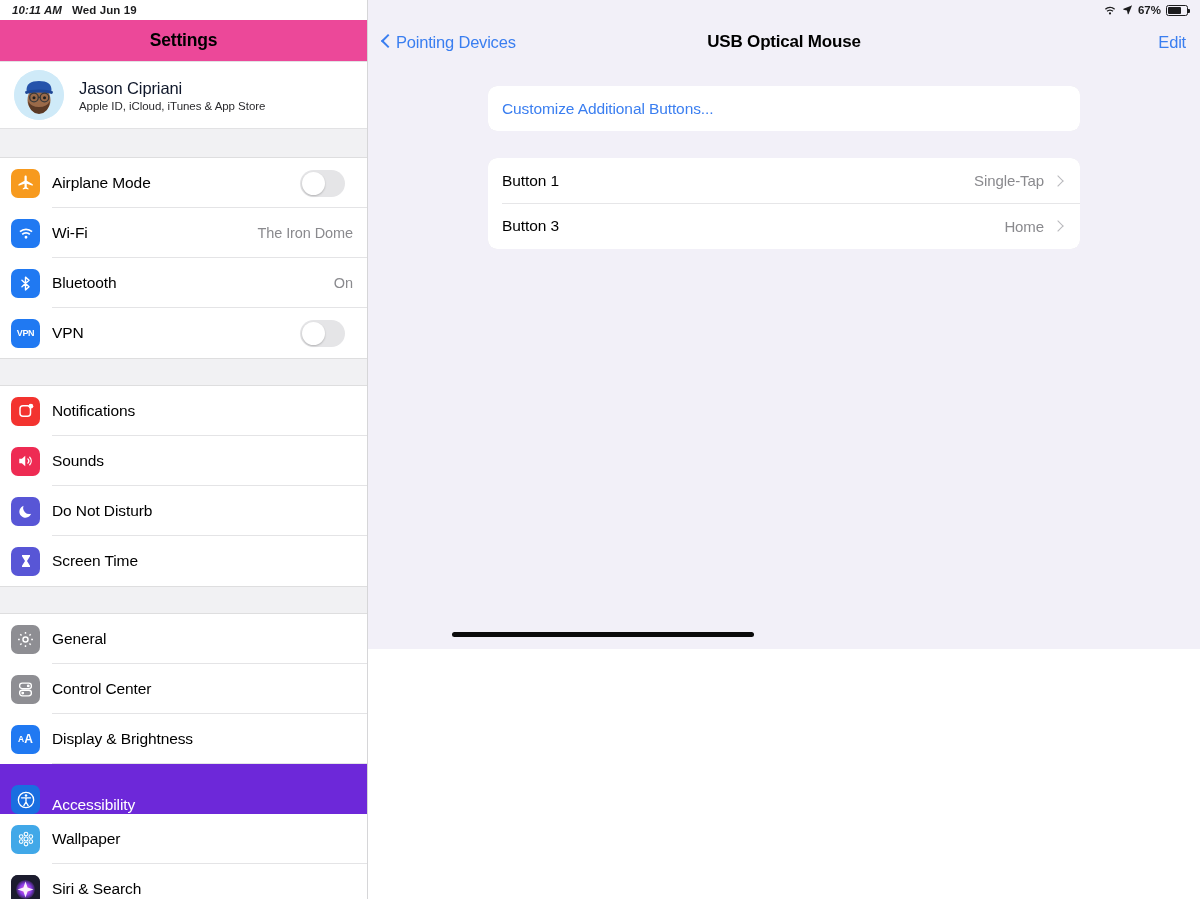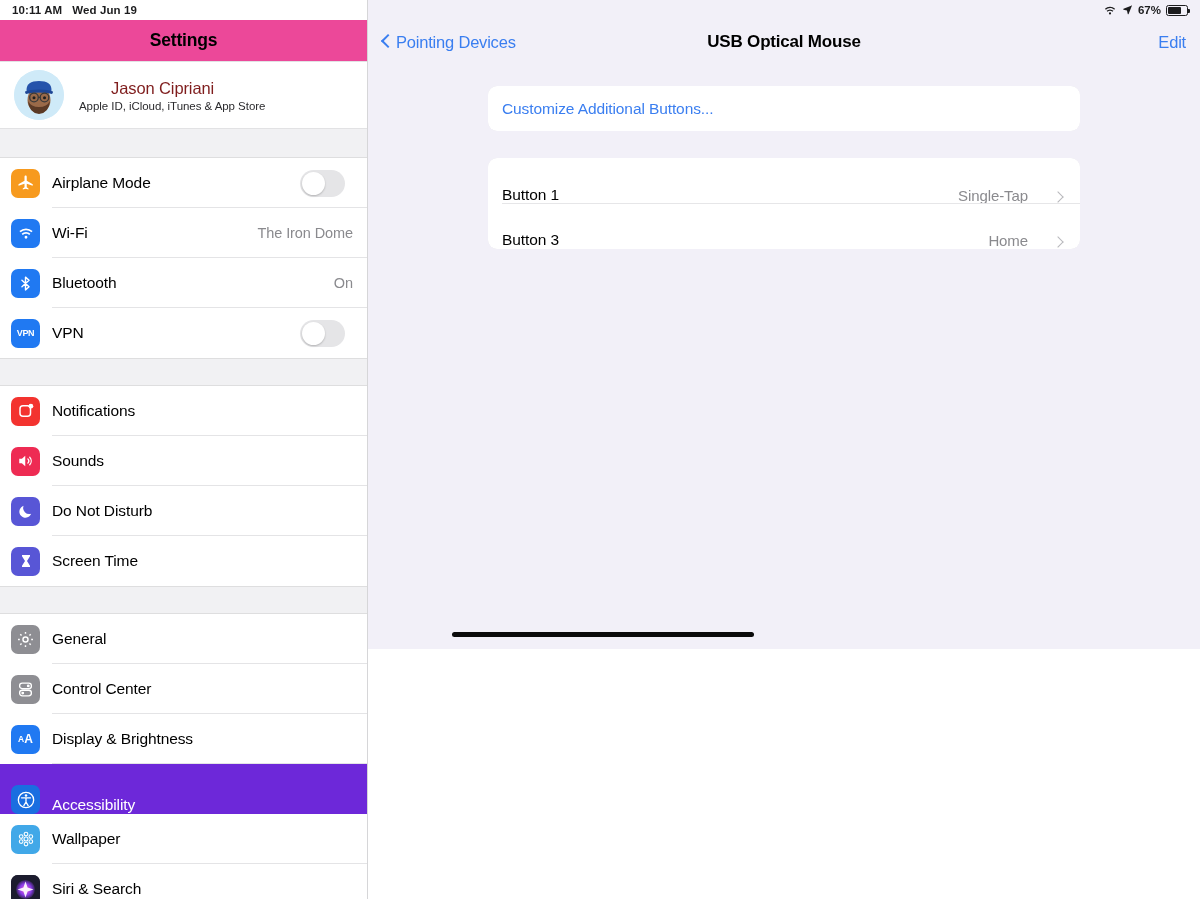--- a/index.html
+++ b/index.html
@@ -19,41 +19,41 @@
     border-right: 1px solid #d6d6d8;
     position: relative;
     overflow: hidden;
   }
   .status-bar {
     height: 20px; display: flex; align-items: center;
     padding: 0 0 0 12px; gap: 10px;
     font-size: 11.5px; font-weight: bold; color: #1c1c1e;
     letter-spacing: 0.1px;
   }
-  .status-time { font-weight: bold; }
+  .status-time { font-weight: bold; font-style: italic; }
   .status-date { font-weight: bold; }
 
   .sb-title-bar {
     height: 42px; display: flex; align-items: center; justify-content: center;
     border-bottom: 1px solid #e2e2e4; background: #ec4899;
   }
   .sb-title { font-size: 17.5px; font-weight: bold; color: #000; letter-spacing: -0.2px; }
 
   .profile-row {
     height: 67px; display: flex; align-items: center; gap: 15px;
     padding: 0 14px; background: #fff;
     border-bottom: 1px solid #e2e2e4;
   }
   .avatar {
     width: 50px; height: 50px; border-radius: 50%;
     background: #cfeaf8; position: relative; flex: 0 0 50px;
     overflow: hidden;
   }
   .profile-text { display: flex; flex-direction: column; gap: 2px; }
-  .profile-name { font-size: 16.5px; color: #7f1d1d; letter-spacing: -0.1px; margin-left: 32px; }
+  .profile-name { font-size: 16.5px; color: #0f172a; letter-spacing: -0.1px; }
   .profile-sub { font-size: 11.5px; color: #2b2b2e; letter-spacing: -0.05px; }
 
   .group-gap { background: #f1f1f3; border-bottom: 1px solid #dededf; }
 
   .sb-row {
     height: 50px; display: flex; align-items: center;
     padding-left: 11px; background: #fff; position: relative;
   }
   .sb-row .sep {
     position: absolute; left: 52px; right: 0; bottom: 0;
@@ -123,22 +123,22 @@
     margin: 0 120px; background: #fff; border-radius: 9px;
     overflow: hidden; box-shadow: 0 0 0.5px rgba(0,0,0,0.08);
   }
   .card.first { margin-top: 22px; }
   .card.second { margin-top: 27px; }
   .card-link {
     height: 45px; display: flex; align-items: center;
     padding-left: 14px; font-size: 15.5px; color: #3a7ef0; letter-spacing: -0.1px;
   }
   .btn-row {
-    height: 45.5px; display: flex; align-items: flex-end;
-    padding: 0 14px 0 14px; position: relative; gap: 16px;
+    height: 45.5px; display: flex; align-items: center;
+    padding: 0 14px 0 14px; position: relative;
   }
   .btn-row .sep2 {
     position: absolute; left: 14px; right: 0; bottom: 0;
     height: 1px; background: #e6e6e8;
   }
   .btn-row:last-child .sep2 { display: none; }
   .btn-label { font-size: 15.5px; color: #000; flex: 1; letter-spacing: -0.1px; }
   .btn-value { font-size: 15px; color: #8a8a8e; letter-spacing: -0.1px; }
   .chev-right {
     width: 14px; height: 14px; position: relative; margin-left: 8px;

